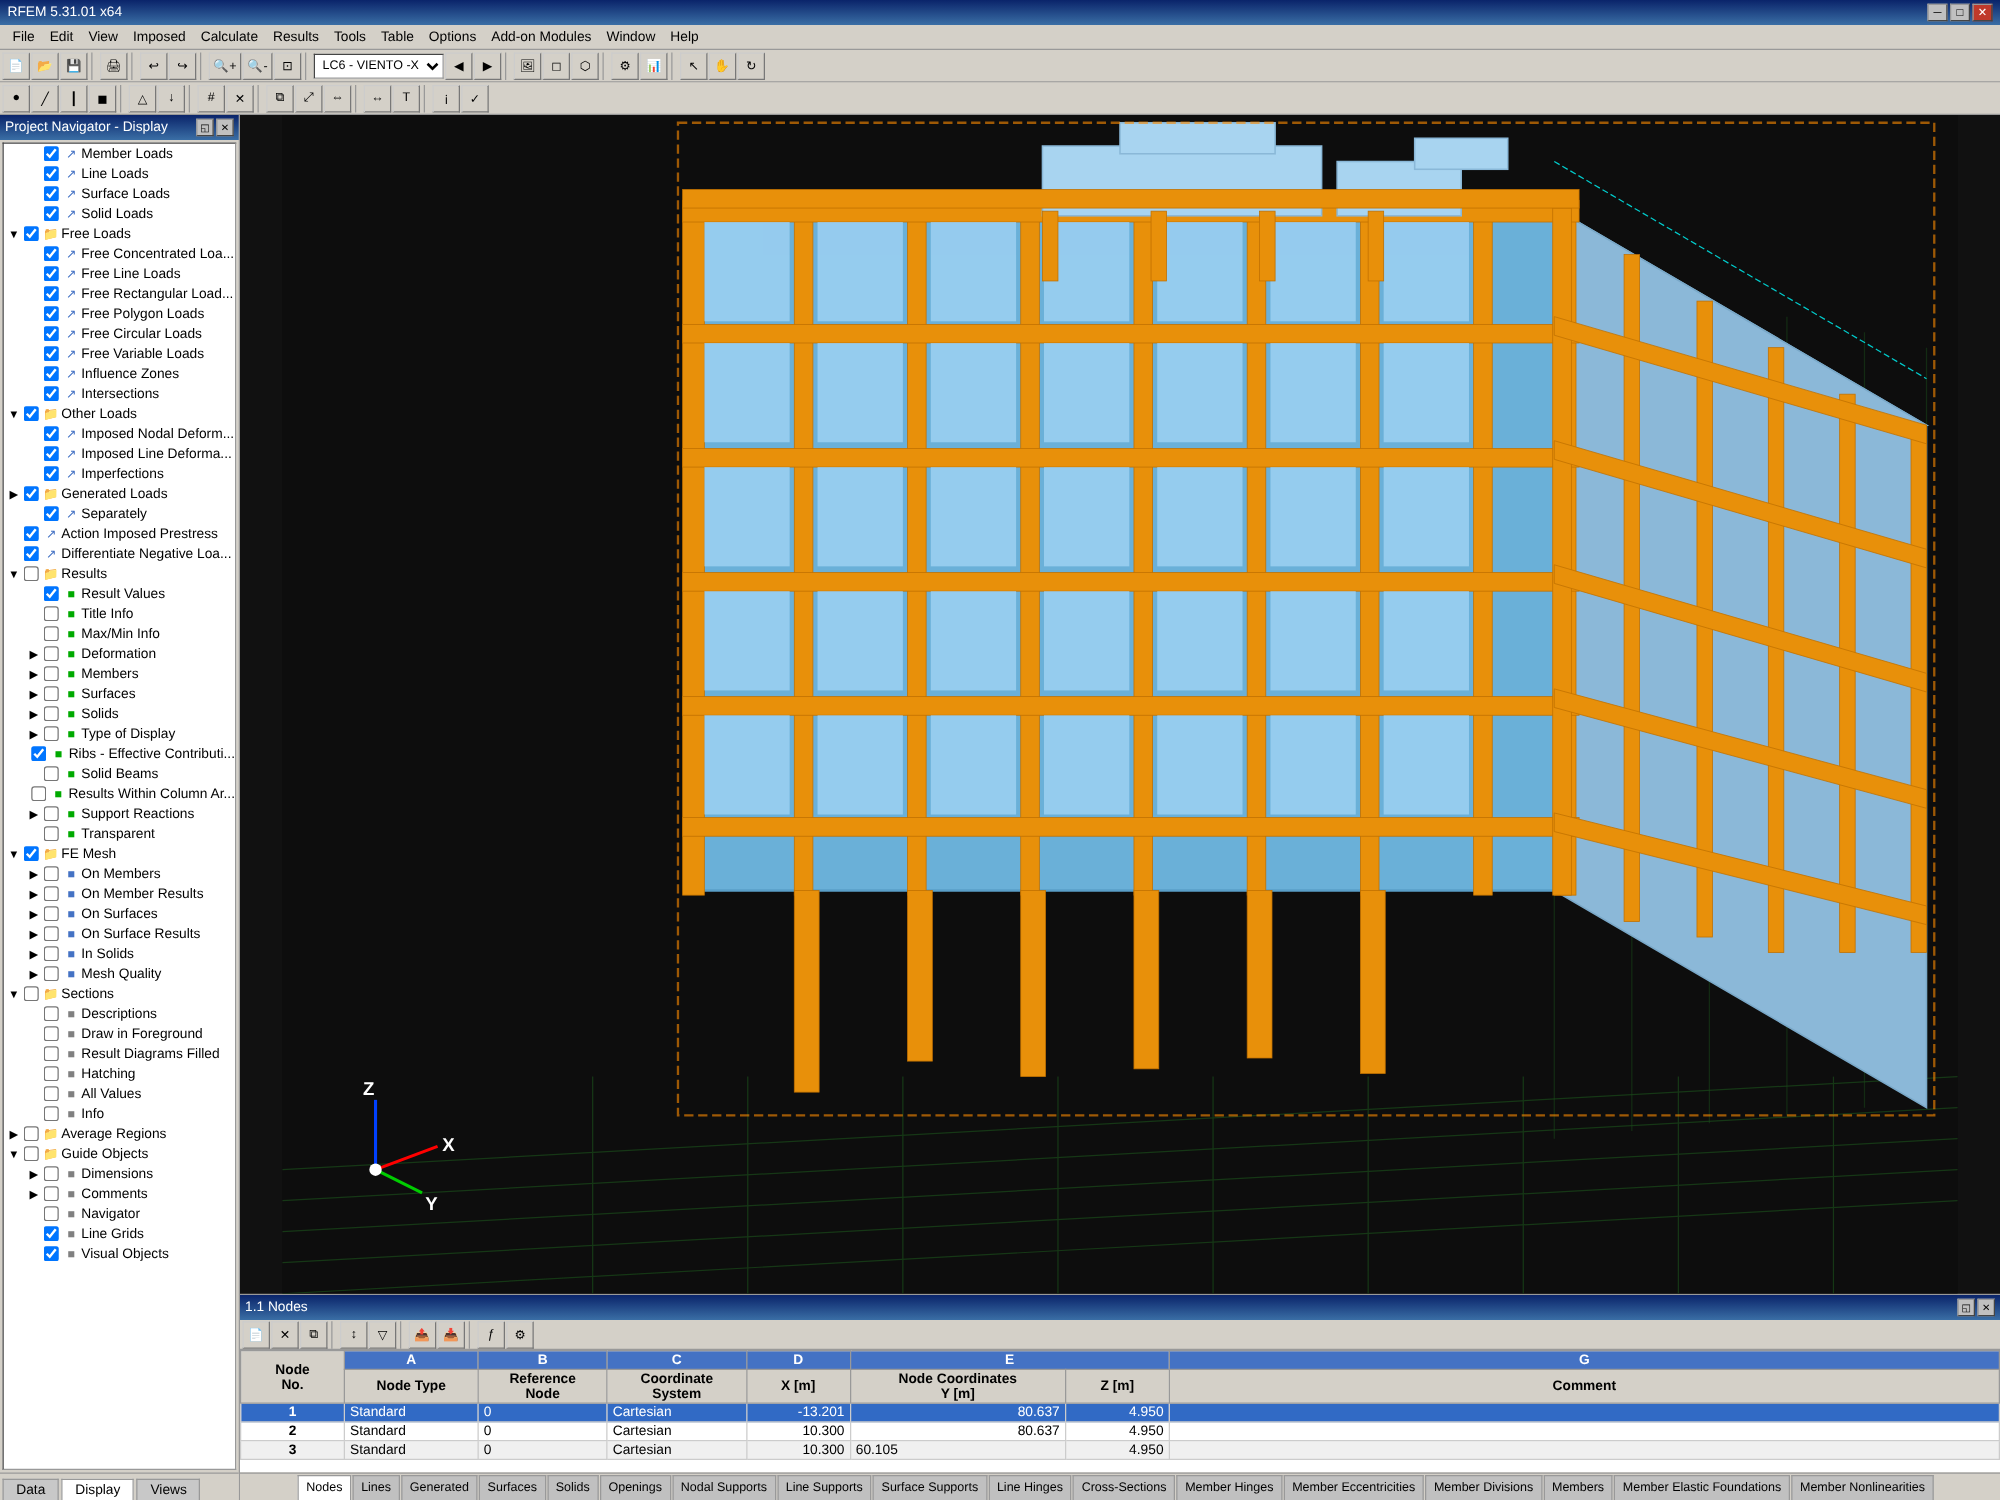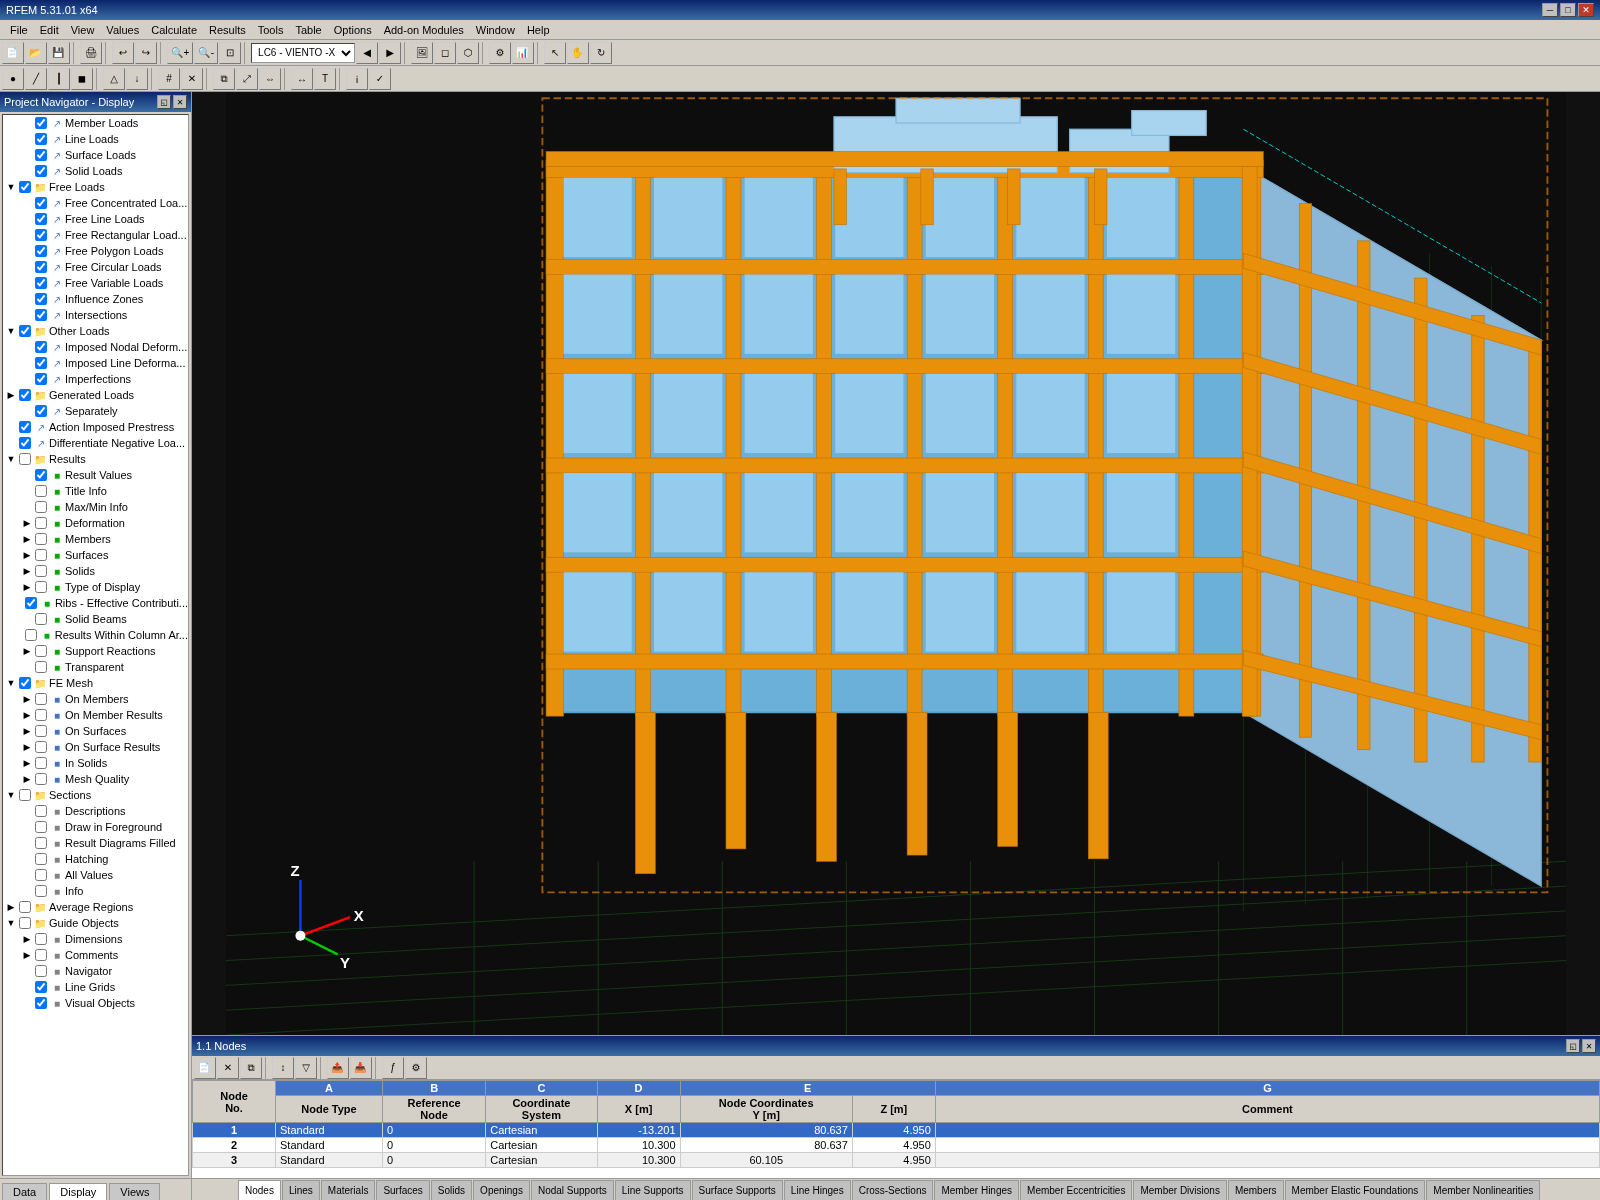--- a/index.html
+++ b/index.html
@@ -92,21 +92,21 @@
     <div class="win-btn">─</div>
     <div class="win-btn">□</div>
     <div class="win-btn" style="background:#c0392b;color:white;">✕</div>
   </div>
 </div>
 
 <div id="menu-bar">
   <div class="menu-item">File</div>
   <div class="menu-item">Edit</div>
   <div class="menu-item">View</div>
-  <div class="menu-item">Values</div>
+  <div class="menu-item">Imposed</div>
   <div class="menu-item">Calculate</div>
   <div class="menu-item">Results</div>
   <div class="menu-item">Tools</div>
   <div class="menu-item">Table</div>
   <div class="menu-item">Options</div>
   <div class="menu-item">Add-on Modules</div>
   <div class="menu-item">Window</div>
   <div class="menu-item">Help</div>
 </div>
 
@@ -810,33 +810,33 @@
                   <td style="text-align: right;">80.637</td>
                   <td style="text-align: right;">4.950</td>
                   <td></td>
                 </tr>
                 <tr>
                   <td style="text-align: center; font-weight: bold;">3</td>
                   <td>Standard</td>
                   <td>0</td>
                   <td>Cartesian</td>
                   <td style="text-align: right;">10.300</td>
-                  <td style="text-align: center;">60.105</td>
+                  <td style="text-align: left;">60.105</td>
                   <td style="text-align: right;">4.950</td>
                   <td></td>
                 </tr>
               </tbody>
           </table>
         </div>
 
         <div id="bottom-tabs">
 
         <div class="b-tab active">Nodes</div>
             <div class="b-tab">Lines</div>
-            <div class="b-tab">Materials</div>
+            <div class="b-tab">Generated</div>
             <div class="b-tab">Surfaces</div>
             <div class="b-tab">Solids</div>
             <div class="b-tab">Openings</div>
             <div class="b-tab">Nodal Supports</div>
             <div class="b-tab">Line Supports</div>
             <div class="b-tab">Surface Supports</div>
             <div class="b-tab">Line Hinges</div>
             <div class="b-tab">Cross-Sections</div>
             <div class="b-tab">Member Hinges</div>
             <div class="b-tab">Member Eccentricities</div>

